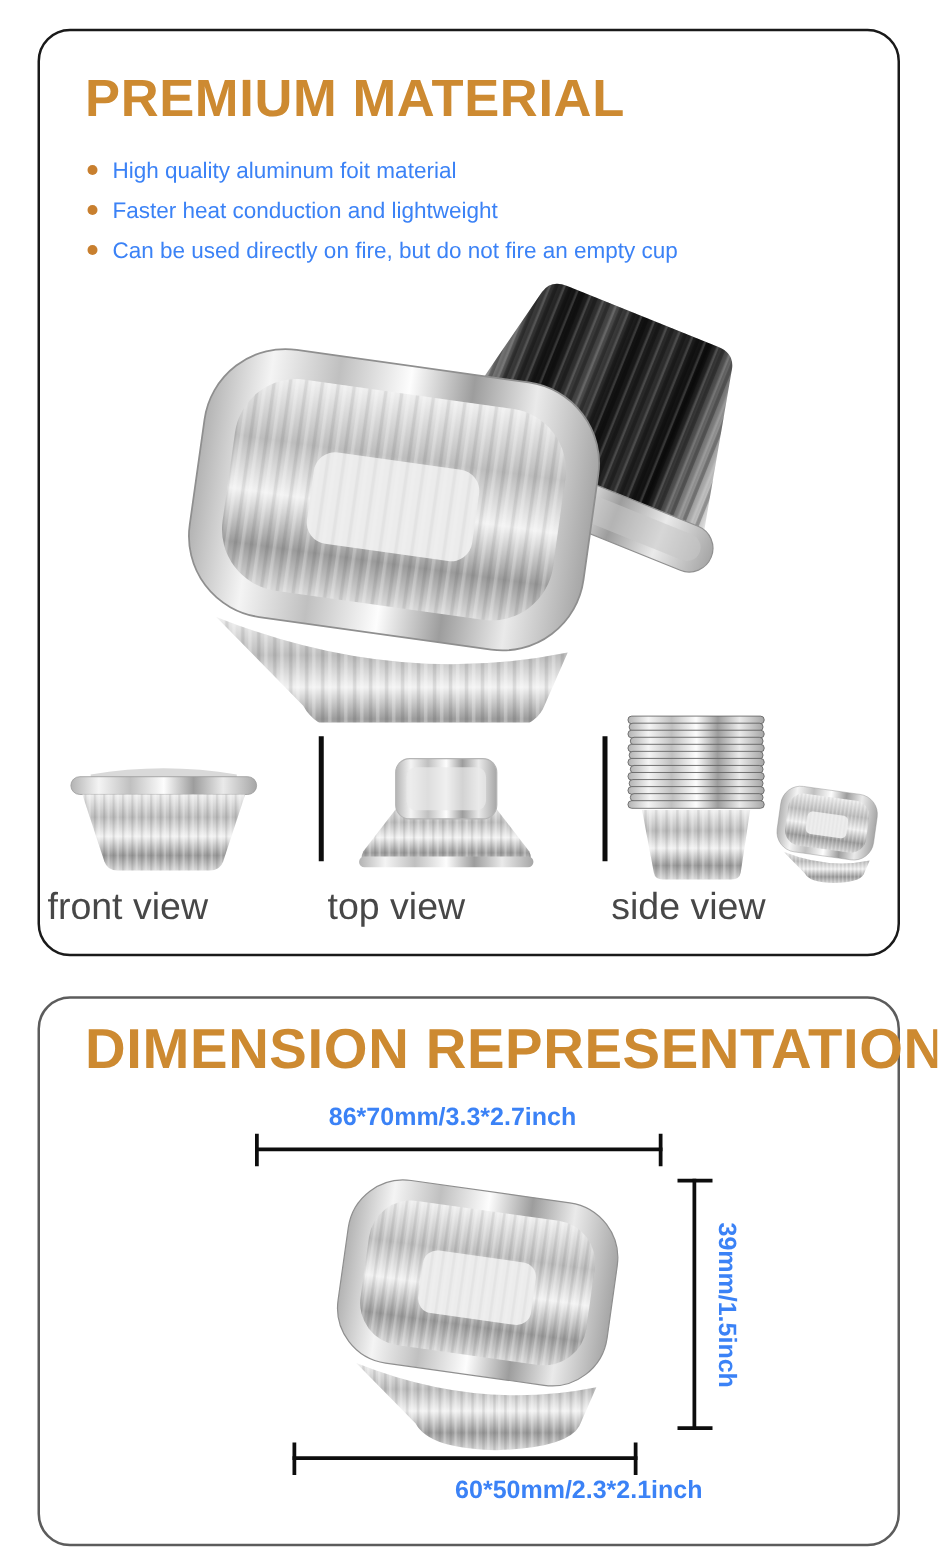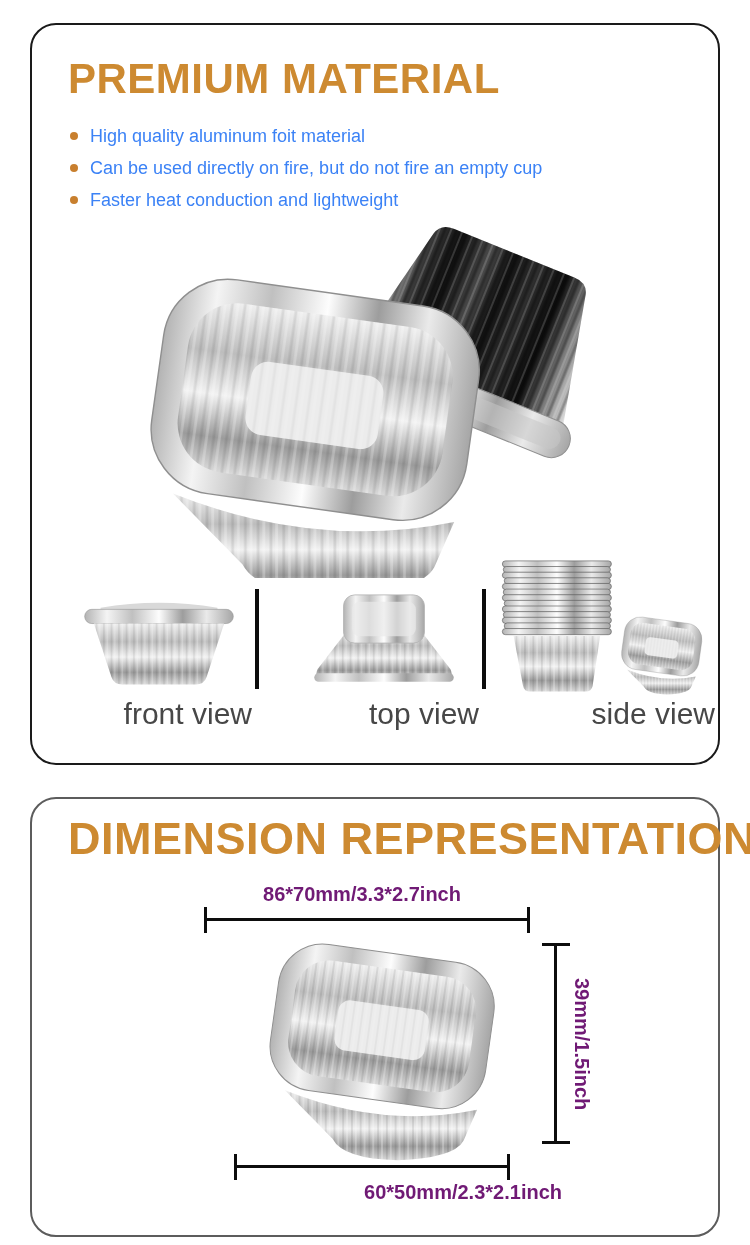--- a/index.html
+++ b/index.html
@@ -17,33 +17,33 @@
 
   .bullets { position:absolute; left:36px; top:101px; list-style:none; }
   .bullets li { position:relative; padding-left:22px; margin-bottom:12px; font-size:18px; line-height:20px; color:#3b82f6; }
   .bullet-dot { position:absolute; left:2px; top:6px; width:8px; height:8px; border-radius:50%; background:#c87f2e; }
 
   .main-photo { position:absolute; left:108px; top:198px; width:500px; height:355px; }
 
   .views { position:absolute; left:0; top:560px; width:686px; height:150px; }
   .view-divider { position:absolute; top:4px; width:4px; height:100px; background:#0d0d0d; }
   .vd1 { left:223px; } .vd2 { left:450px; }
-  .view-col { position:absolute; top:0; text-align:right; }
+  .view-col { position:absolute; top:12px; text-align:left; }
   .vc1 { left:6px;   width:214px; }
   .vc2 { left:230px; width:217px; }
   .vc3 { left:457px; width:226px; }
   .view-col svg { display:inline-block; }
   .vc1 svg { margin-top:6px; }
   .vc2 svg { margin-top:3px; }
   .vc3 svg { margin-top:-26px; }
   .view-label { position:absolute; left:0; right:0; top:112px; font-size:30px; line-height:34px; color:#474747; }
 
   
   .dim-photo { position:absolute; left:200px; top:140px; width:300px; height:228px; }
-  .dim-text { position:absolute; color:#701a75; font-weight:700; font-size:20px; white-space:nowrap; }
+  .dim-text { position:absolute; color:#3b82f6; font-weight:700; font-size:20px; white-space:nowrap; }
   .dim-top-label    { left:130px; top:84px;  width:400px; text-align:center; }
   .dim-bottom-label { left:130px; top:382px; width:400px; text-align:right; }
   .dim-height-label { left:535px; top:145px; height:200px; width:28px; writing-mode:vertical-rl;
                       display:flex; align-items:center; justify-content:center; }
 
   .dim-line-h { position:absolute; height:26px; }
   .dim-line-h .bar  { position:absolute; left:0; right:0; top:11px; height:3px; background:#0d0d0d; }
   .dim-line-h .tick { position:absolute; top:0; width:3px; height:26px; background:#0d0d0d; }
   .dim-line-h .tick.r { right:0; } .dim-line-h .tick.l { left:0; }
   .dim-top-line    { left:172px; top:108px; width:326px; }
@@ -113,25 +113,25 @@
   <section class="card card1">
     <h1 class="section-title">PREMIUM MATERIAL</h1>
 
     <ul class="bullets">
       <li>
         <span class="bullet-dot"></span>
         <span>High quality aluminum foit material</span>
       </li>
       <li>
         <span class="bullet-dot"></span>
-        <span>Can be used directly on fire, but do not fire an empty cup</span>
+        <span>Faster heat conduction and lightweight</span>
       </li>
       <li>
         <span class="bullet-dot"></span>
-        <span>Faster heat conduction and lightweight</span>
+        <span>Can be used directly on fire, but do not fire an empty cup</span>
       </li>
     </ul>
 
     <svg class="main-photo" viewBox="0 0 500 350">
       <g transform="translate(215,12) rotate(22 125 100)">
         <path d="M60,9 L190,9 Q204,9 207,21 L235,150 L15,150 L43,21 Q46,9 60,9 Z" fill="url(#foilDark)"></path>
         <path d="M60,9 L190,9 Q204,9 207,21 L235,150 L15,150 L43,21 Q46,9 60,9 Z" fill="url(#ribsDark)" opacity="0.5"></path>
         <rect x="2" y="148" width="246" height="38" rx="19" fill="url(#foilA)" stroke="#909090" stroke-width="1"></rect>
         <rect x="12" y="156" width="226" height="22" rx="11" fill="#c6c6c6" opacity="0.55"></rect>
       </g>

